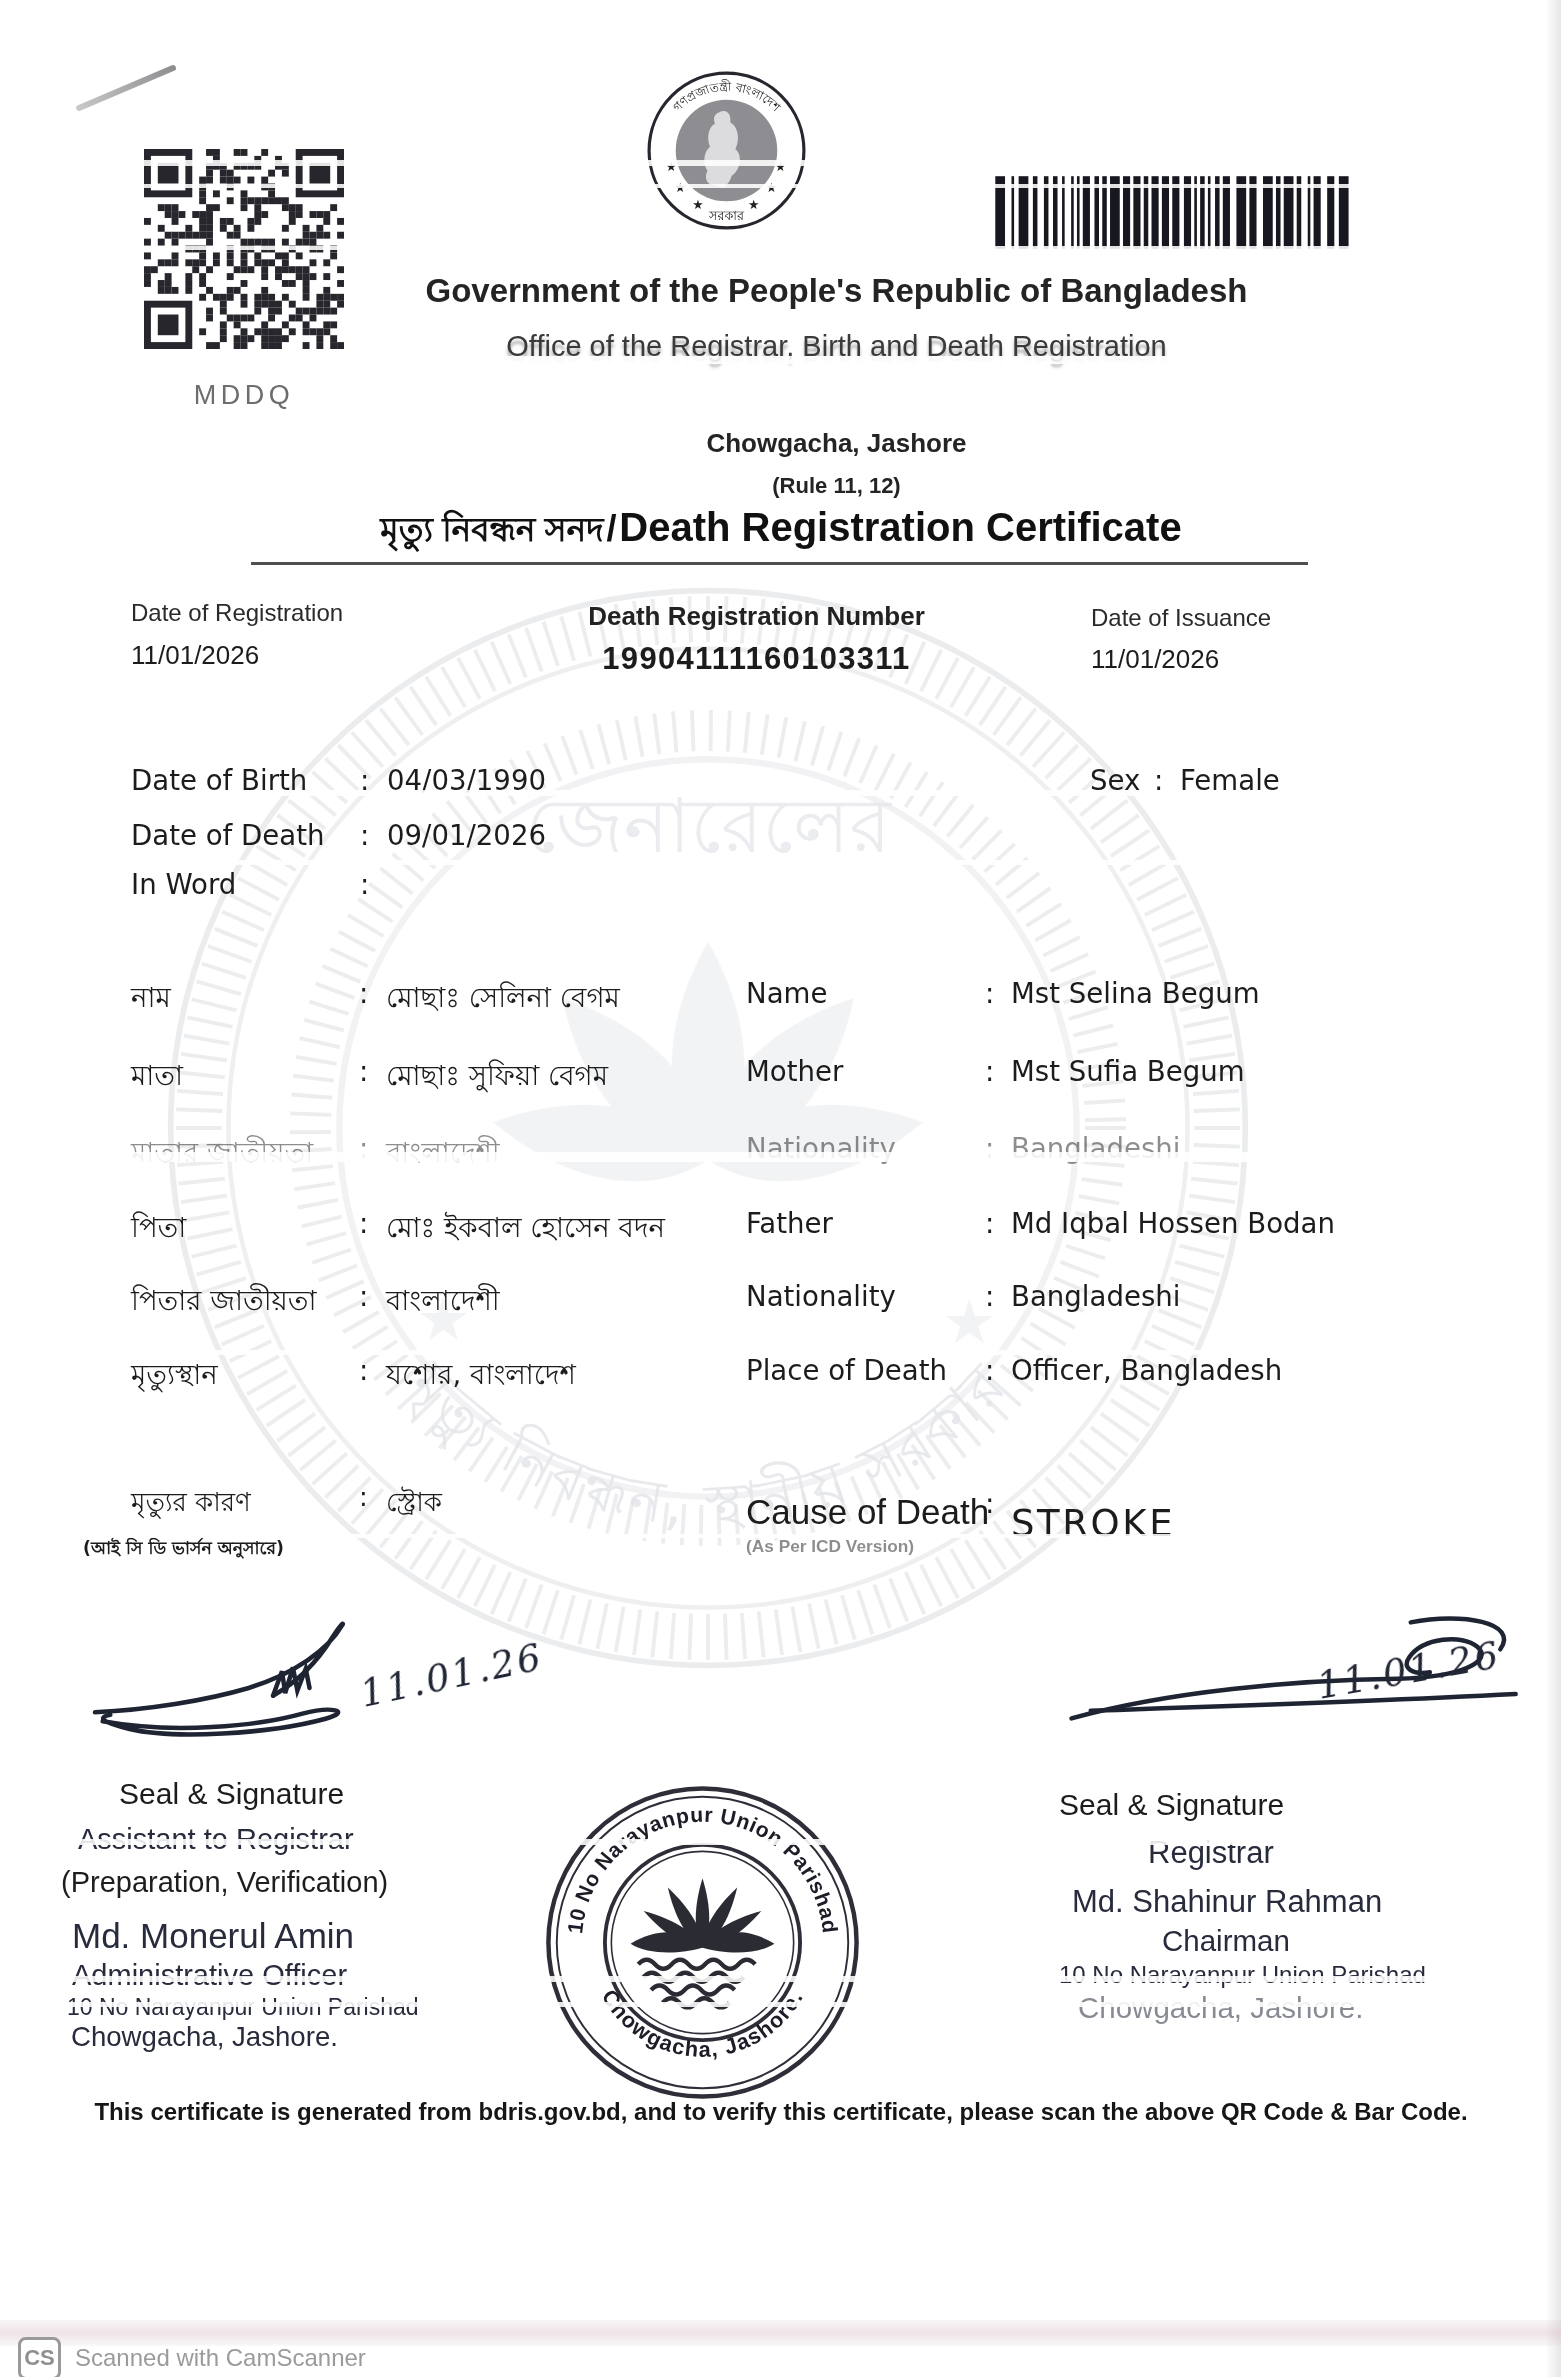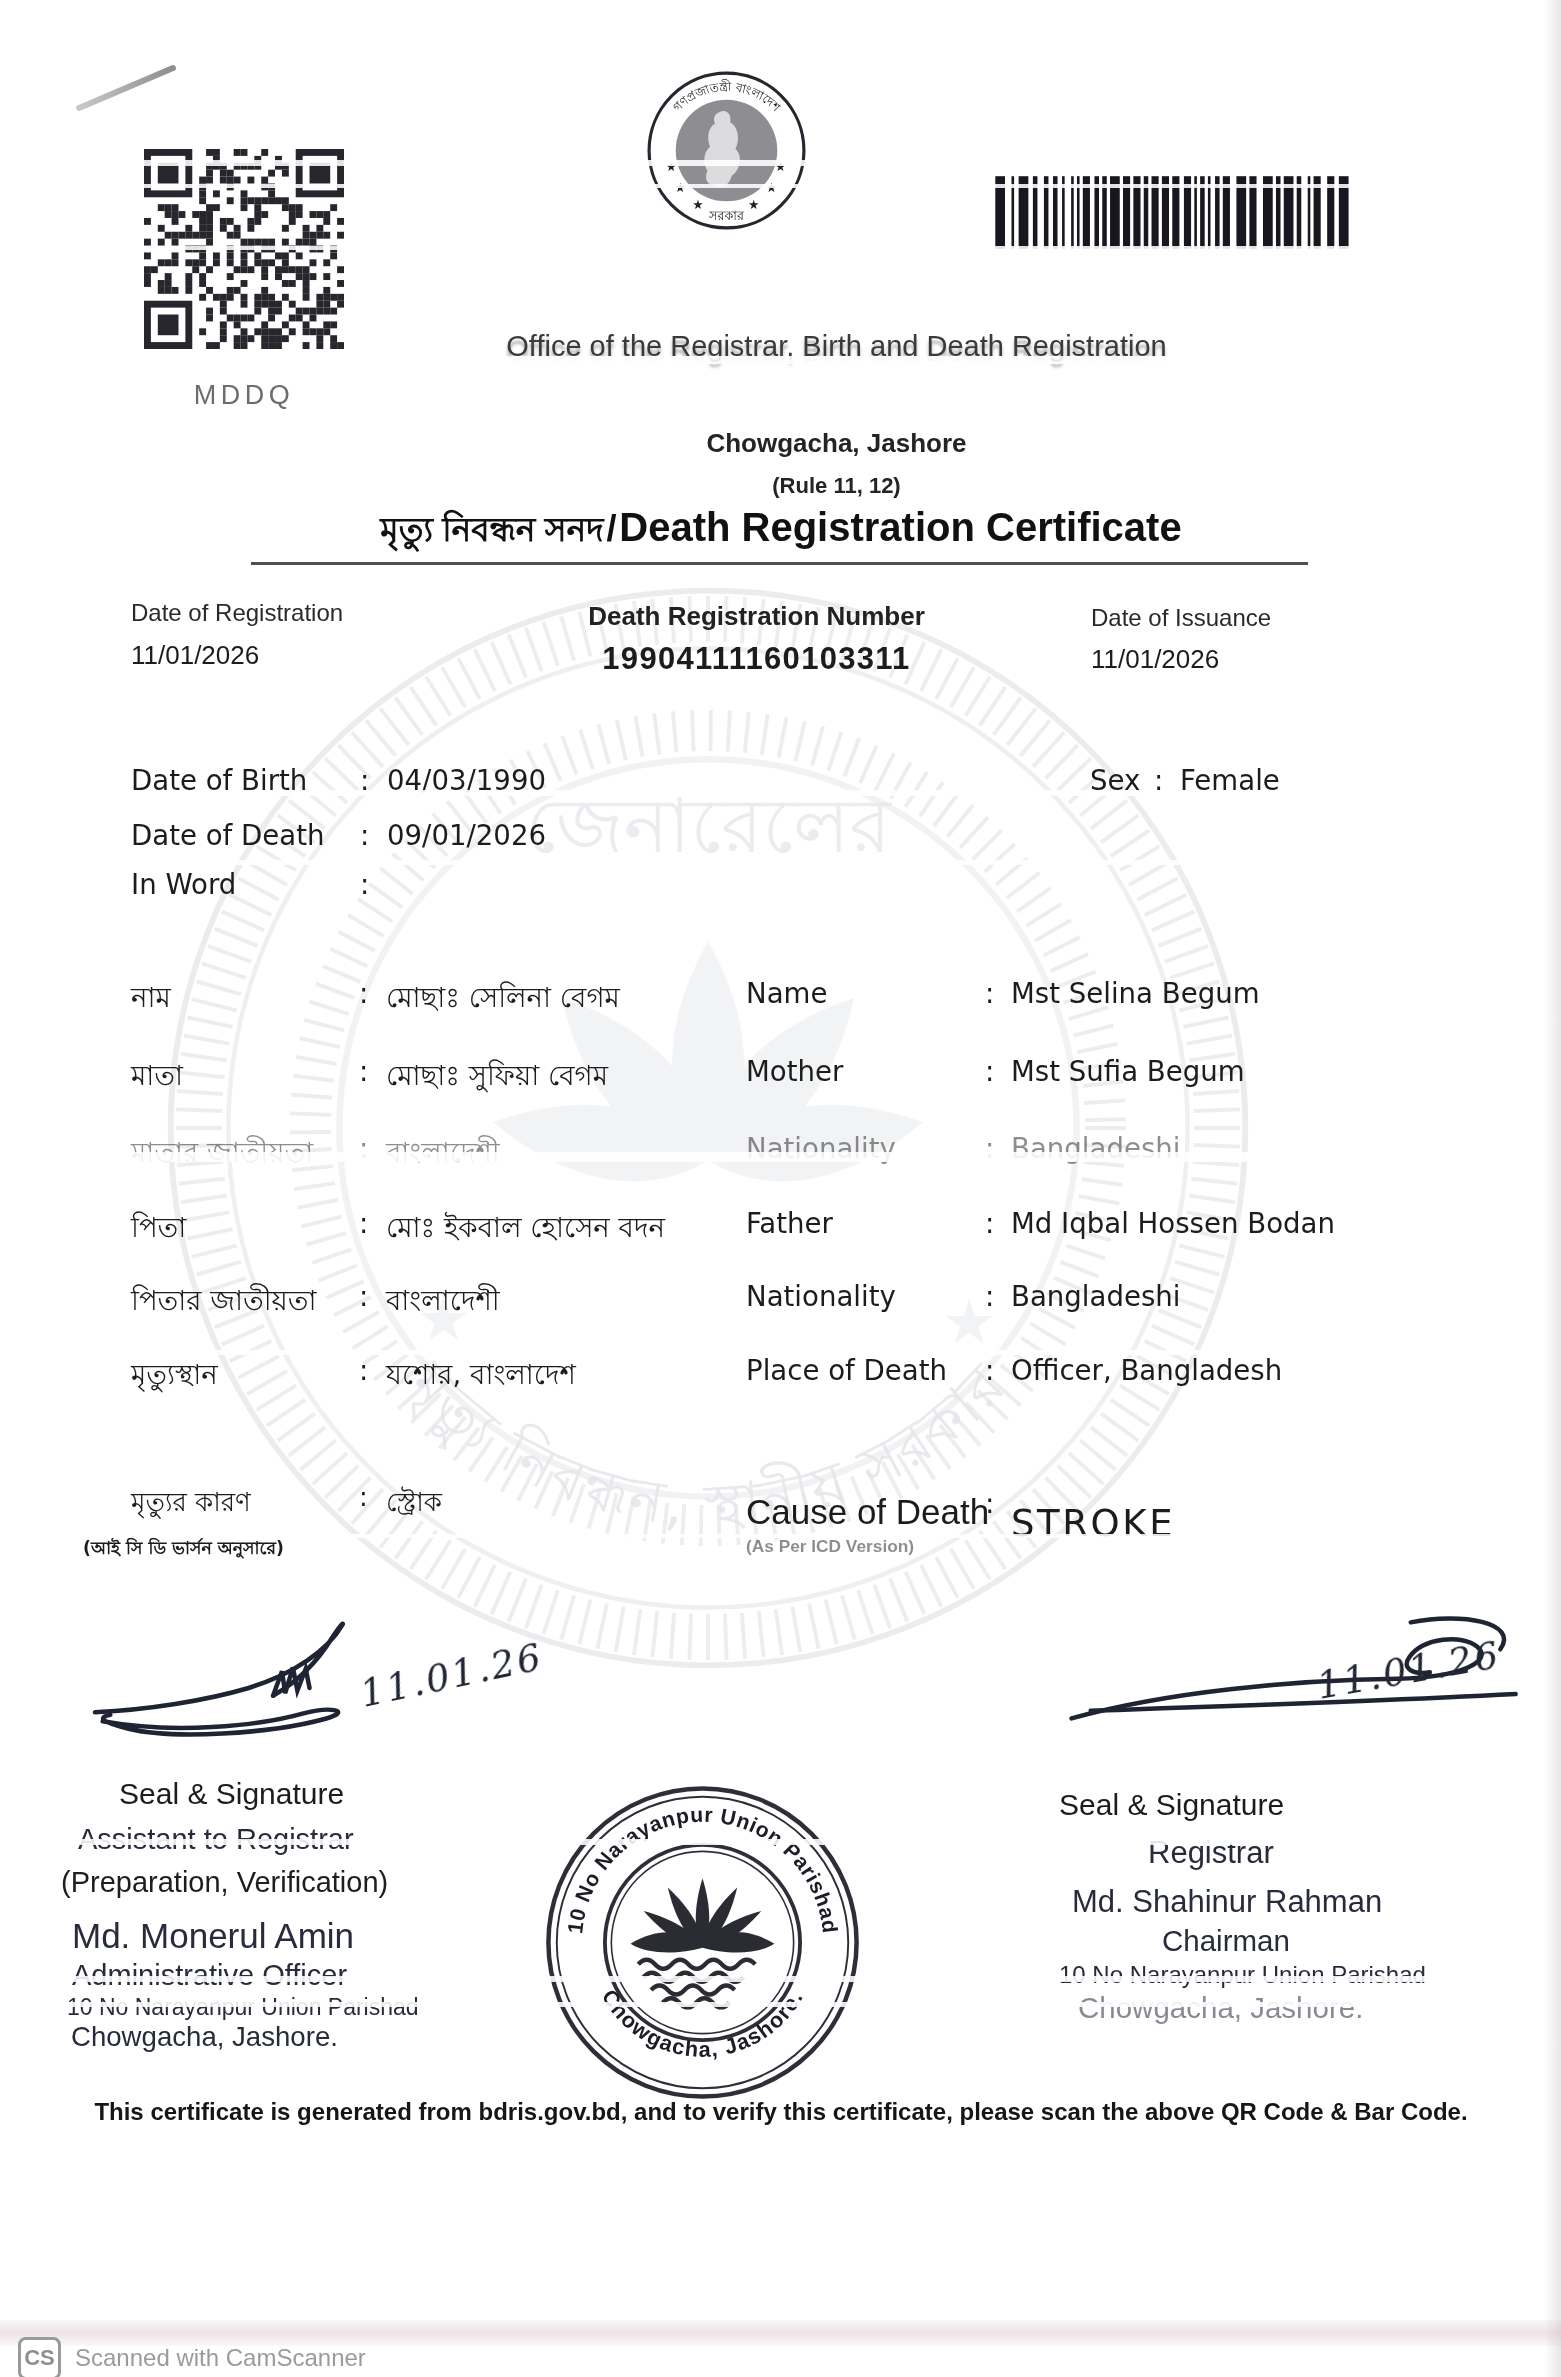--- a/index.html
+++ b/index.html
@@ -738,20 +738,21 @@
         <rect x="435" y="0" width="7" height="112"></rect>
         <rect x="447" y="0" width="15" height="112"></rect>
         <rect x="467" y="0" width="7" height="112"></rect>
         <rect x="484" y="0" width="4" height="112"></rect>
         <rect x="493" y="0" width="11" height="112"></rect>
         <rect x="514" y="0" width="11" height="112"></rect>
         <rect x="532" y="0" width="15" height="112"></rect>
       </svg>
   </div>
 
+  <div class="abs z2 hdr lsans" style="top:272px;font-size:33px;font-weight:600;">Government of the People's Republic of Bangladesh</div>
   <div class="abs z2 hdr lsans scan-blur" style="top:330px;font-size:29px;color:#3a3a3a;text-shadow:0 4.5px 3.2px rgba(70,70,70,.5);">Office of the Registrar, Birth and Death Registration</div>
   <div class="abs z2 hdr lsans" style="top:428px;font-size:26px;font-weight:600;">Chowgacha, Jashore</div>
   <div class="abs z2 hdr serif" style="top:473px;font-size:22px;font-weight:bold;">(Rule 11, 12)</div>
 
   <div class="abs z2 center serif" style="left:0;top:504px;width:1562px;font-weight:bold;color:#111;">
     <span style="font-size:33px;">মৃত্যু নিবন্ধন সনদ</span>
     <span style="font-size:36px;">/</span>
     <span style="font-size:40px;">Death Registration Certificate</span>
   </div>
   <div class="abs z2" style="left:251px;top:562px;width:1057px;height:3.2px;background:#1d1d1d;opacity:.78;"></div>

